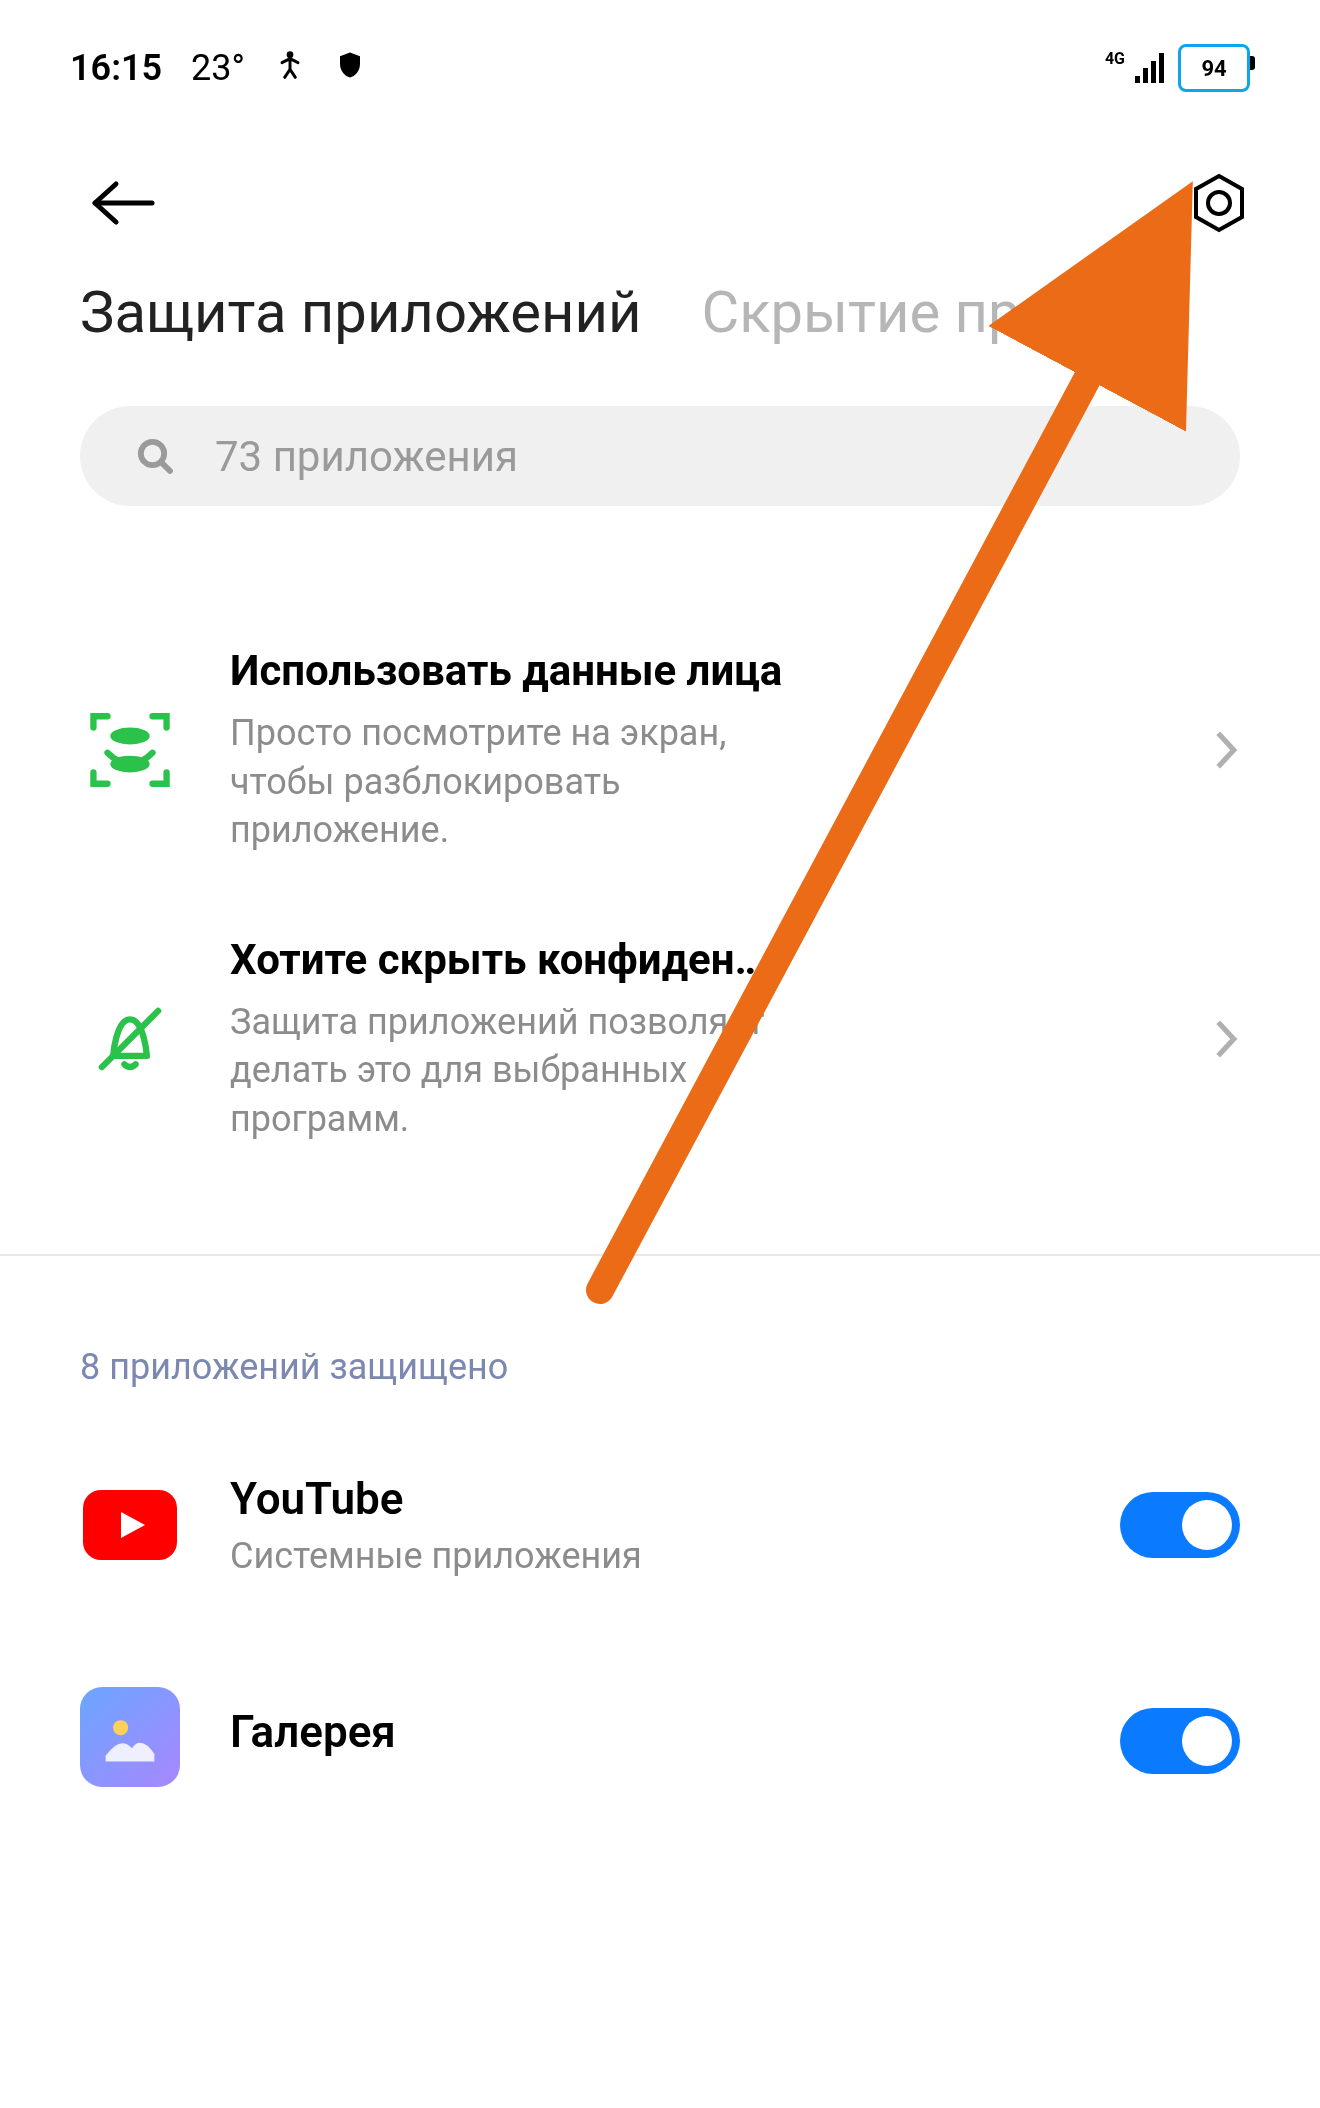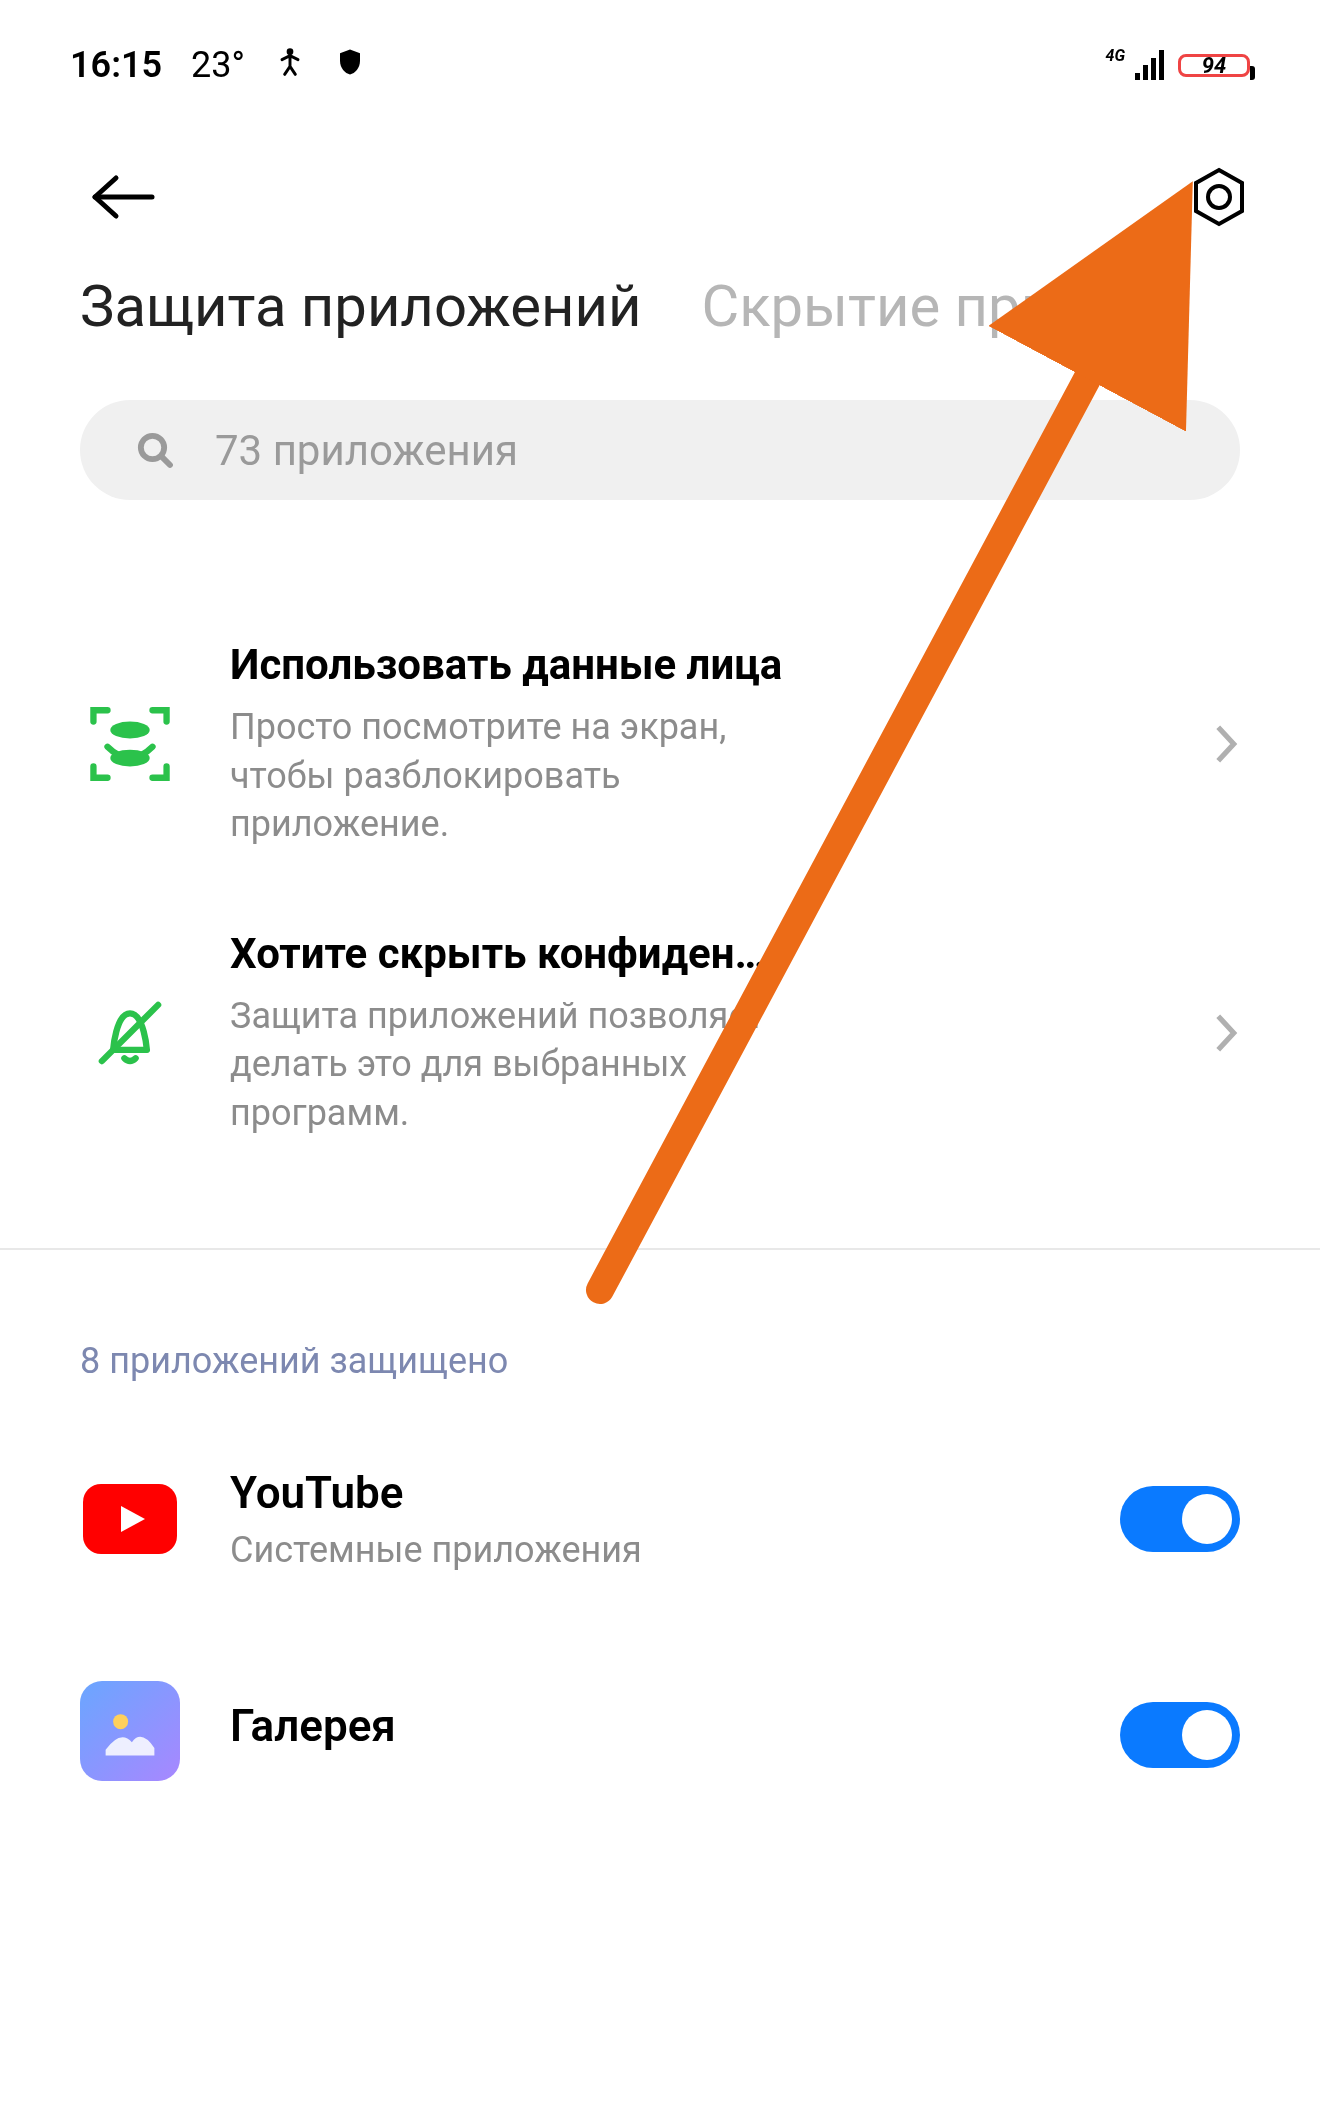--- a/index.html
+++ b/index.html
@@ -12,25 +12,25 @@
       overflow:hidden;
     }
 
     
     .status-bar {
       display:flex; justify-content:space-between; align-items:center;
       padding:44px 70px 0 70px;
       font-size:36px; font-weight:600; color:#000;
     }
     .status-left { display:flex; align-items:center; gap:29px; }
-    .status-right { display:flex; align-items:center; gap:14px;font-style:italic; }
+    .status-right { display:flex; align-items:center; gap:14px; }
     .bat-box {
       display:inline-flex; align-items:center; justify-content:center;
-      width:72px; height:23px;
-      border:3px solid #ef4444; border-radius:8px;
+      width:72px; height:48px;
+      border:3px solid #0ea5e9; border-radius:8px;
       font-size:22px; font-weight:700;
       position:relative;
     }
     .bat-box::after {
       content:""; position:absolute; right:-8px; top:9px;
       width:5px; height:14px; background:#000; border-radius:0 3px 3px 0;
     }
     .sig-bars { display:inline-flex; align-items:flex-end; gap:3px; height:30px; }
     .sig-bars span { width:5px; background:#000; }
     .sig-bars span:nth-child(1){height:25%;} .sig-bars span:nth-child(2){height:50%;}

